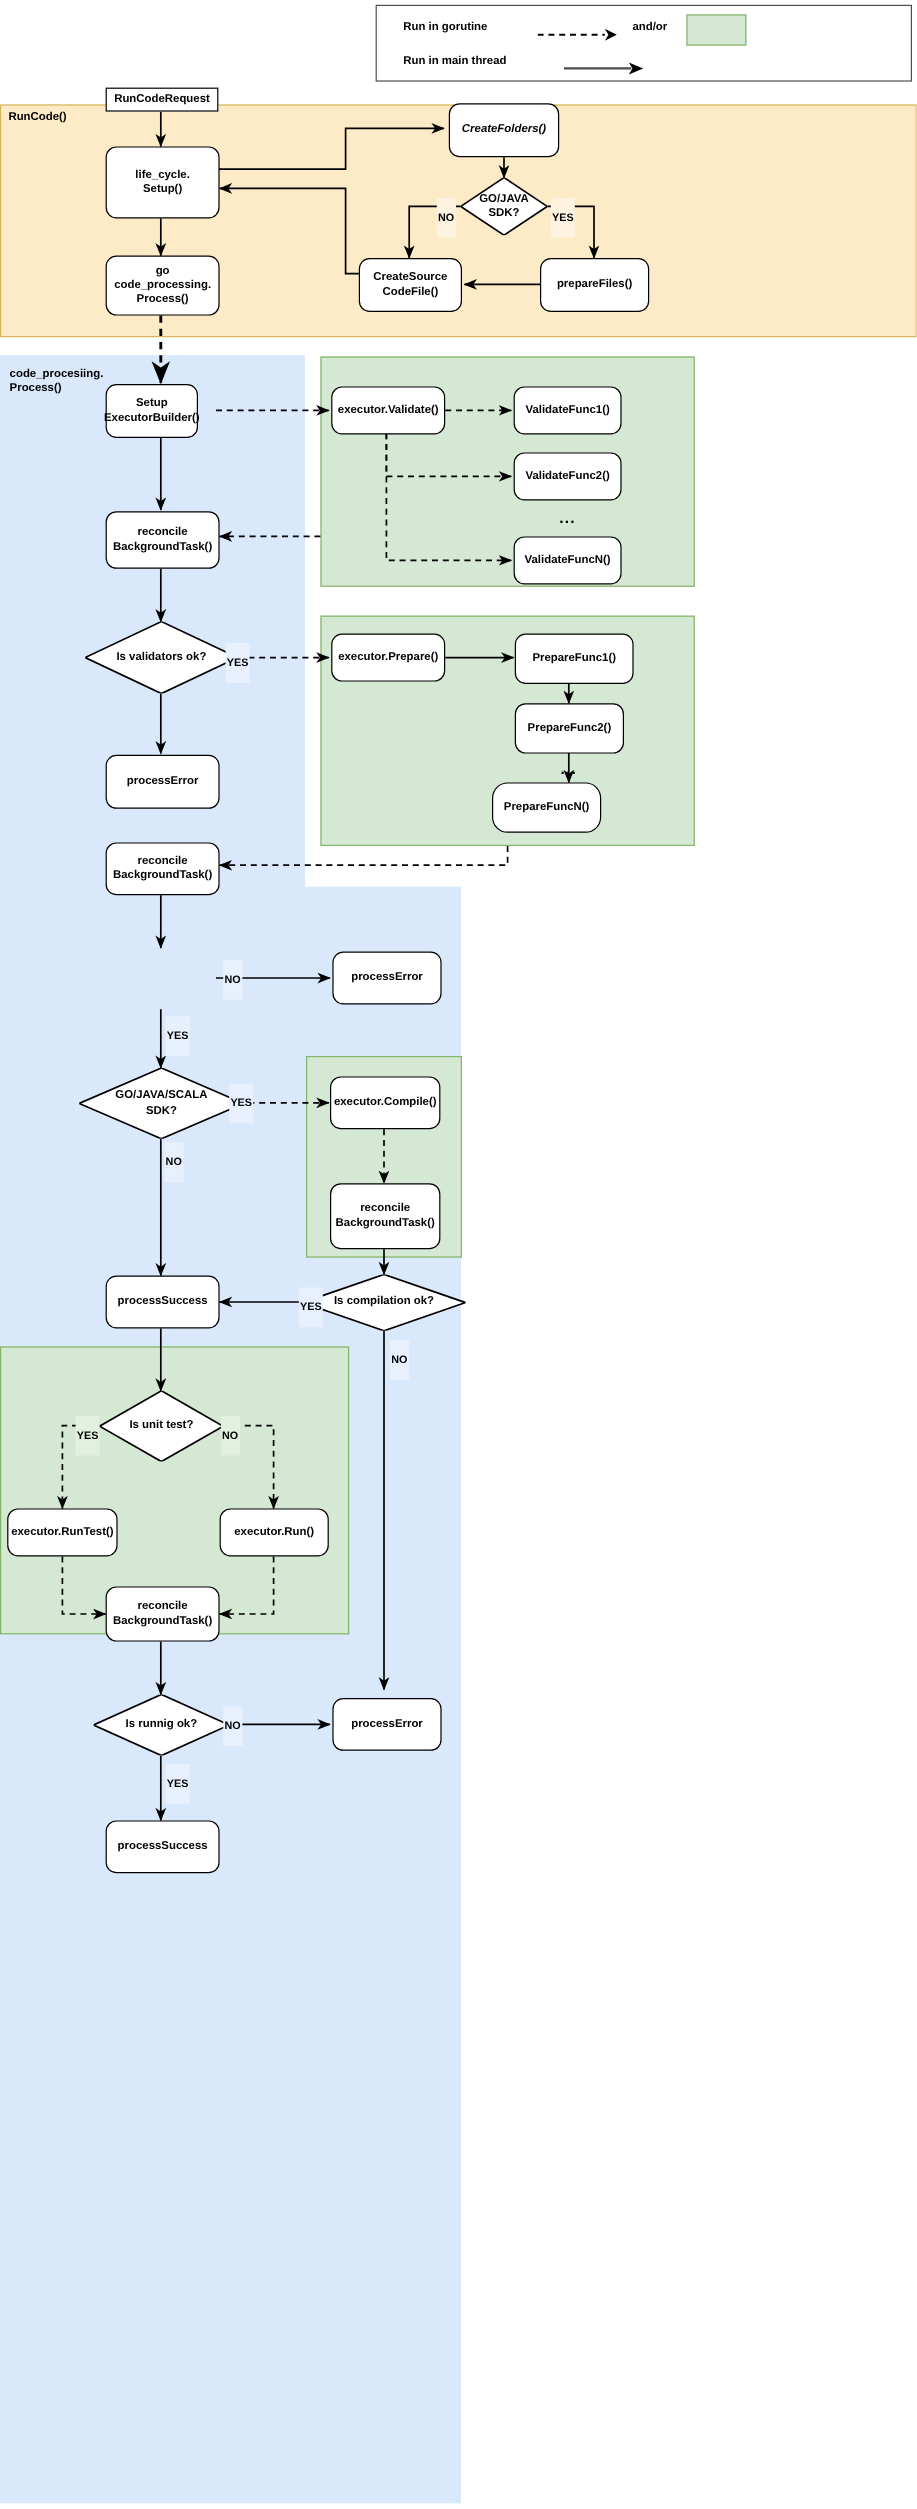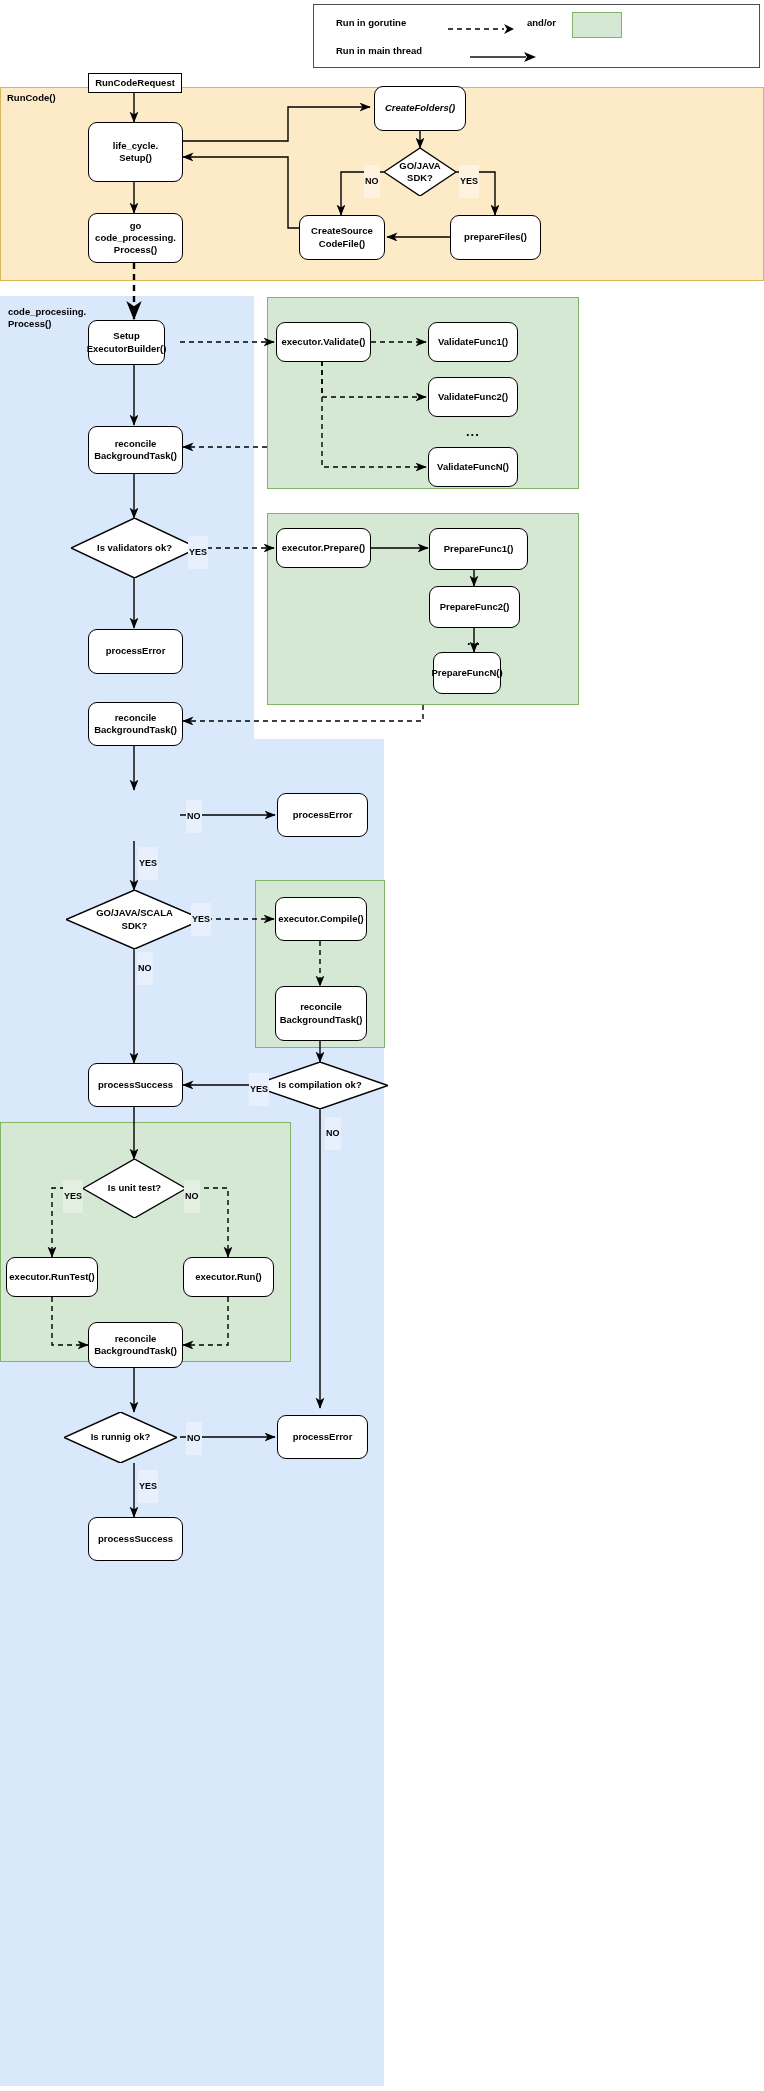--- a/index.html
+++ b/index.html
@@ -325,21 +325,21 @@
         <polygon points="63.5,0 127,30 63.5,60 0,30" fill="#fff" stroke="#000" stroke-width="1.4"></polygon>
       </svg>
     <span class="dtext">Is validators ok?</span>
   </div>
 
   <div class="node rounded" style="left:276px; top:528px; width:95px; height:40px;">executor.Prepare()</div>
 
   <div class="node rounded" style="left:429px; top:528px; width:99px; height:42px;">PrepareFunc1()</div>
   <div class="node rounded" style="left:429px; top:586px; width:91px; height:42px;">PrepareFunc2()</div>
   <div class="dots" style="left:467px; top:633px;">...</div>
-  <div class="node rounded" style="left:433px; top:652px; width:68px; height:42px;">PrepareFuncN()</div>
+  <div class="node rounded" style="left:410px; top:652px; width:91px; height:42px;border-radius:13px;">PrepareFuncN()</div>
 
   <div class="node rounded" style="left:88px; top:629px; width:95px; height:45px;">processError</div>
 
   <div class="node rounded" style="left:88px; top:702px; width:95px; height:44px;">reconcile
 BackgroundTask()</div>
 
 
   <div class="node rounded" style="left:277px; top:793px; width:91px; height:44px;">processError</div>
 
   <div class="diamond" style="left:66px; top:890px; width:137px; height:59px;">
@@ -370,21 +370,21 @@
       </svg>
     <span class="dtext">Is unit test?</span>
   </div>
 
   <div class="node rounded" style="left:6px; top:1257px; width:92px; height:40px;">executor.RunTest()</div>
   <div class="node rounded" style="left:183px; top:1257px; width:91px; height:40px;">executor.Run()</div>
 
   <div class="node rounded" style="left:88px; top:1322px; width:95px; height:46px;">reconcile
 BackgroundTask()</div>
 
-  <div class="diamond" style="left:64px; top:1412px; width:113px; height:51px;justify-content:center;">
+  <div class="diamond" style="left:78px; top:1412px; width:113px; height:51px;justify-content:center;">
     <svg width="113" height="51">
         <polygon points="56.5,0 113,25.5 56.5,51 0,25.5" fill="#fff" stroke="#000" stroke-width="1.4"></polygon>
       </svg>
     <span class="dtext">Is runnig ok?</span>
   </div>
 
   <div class="node rounded" style="left:277px; top:1415px; width:91px; height:44px;">processError</div>
 
   <div class="node rounded" style="left:88px; top:1517px; width:95px; height:44px;">processSuccess</div>
 

